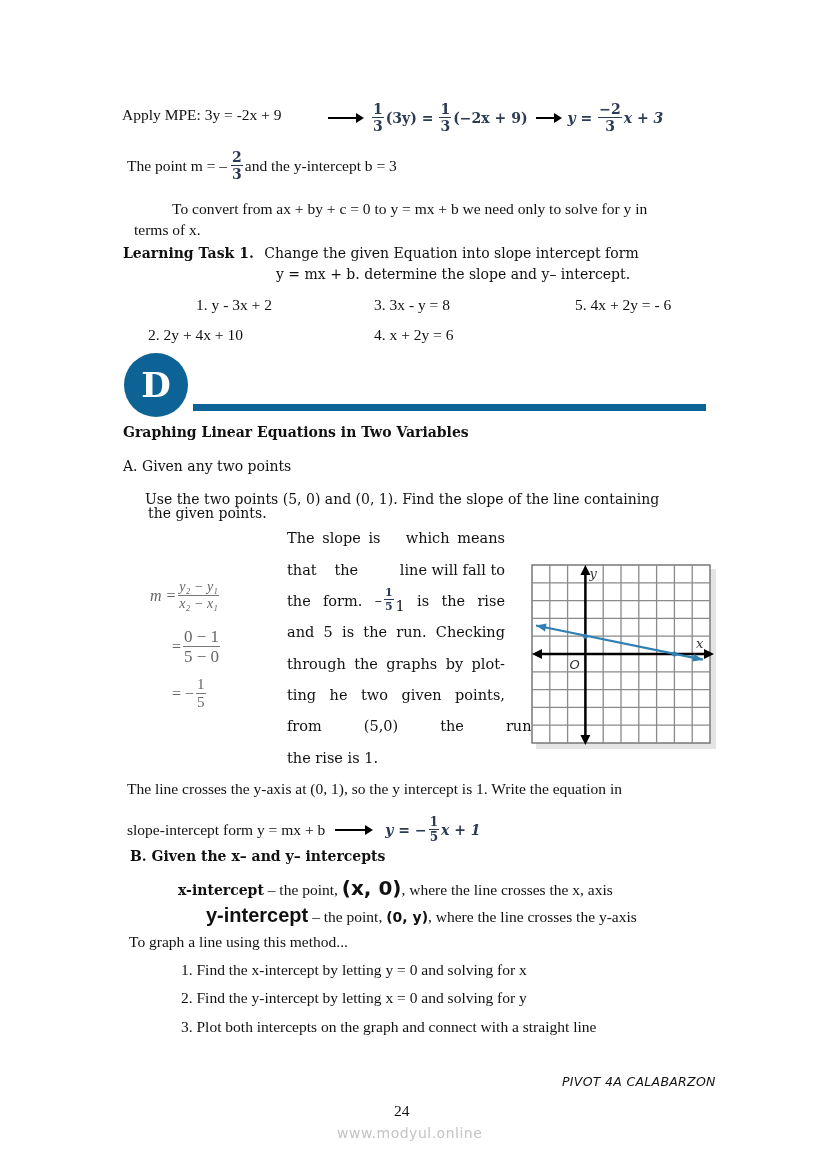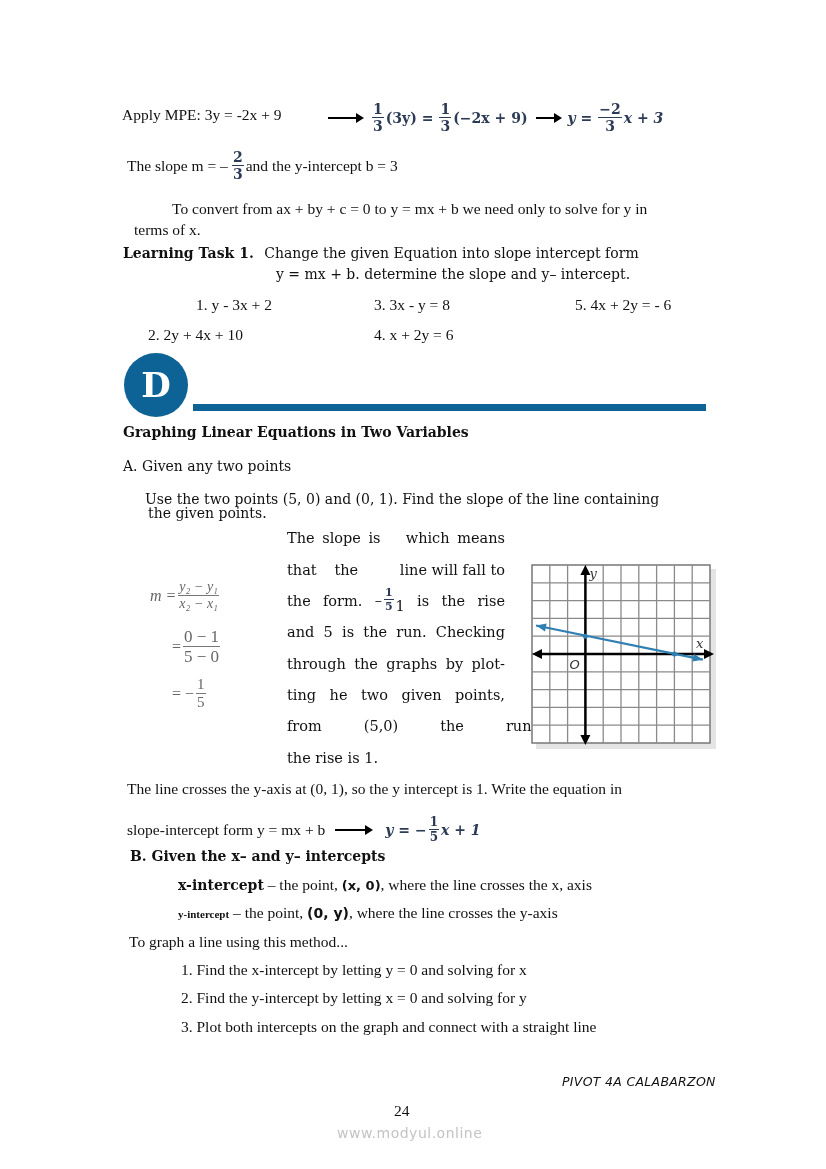--- a/index.html
+++ b/index.html
@@ -44,21 +44,21 @@
   <span class="arrow" style="width:24px;"></span>
   <span style="font-style:italic;">y =</span>
   <span class="frac" style="margin-left:6px;">
       <span class="num">−2</span>
       <span class="den">3</span>
     </span>
   <span style="font-style:italic;">x + 3</span>
 </div>
 
 <div class="abs serif" style="left:127px; top:150px; display:flex; align-items:center;">
-  <span>The slope m = –</span>
+  <span>The point m = –</span>
   <span class="frac math" style="margin:0 2px 0 4px;">
       <span class="num">2</span>
       <span class="den">3</span>
     </span>
   <span>and the y-intercept b = 3</span>
 </div>
 
 <div class="abs serif" style="left:172px; top:200px;">To convert from ax + by + c = 0 to y = mx + b we need only to solve for y in</div>
 <div class="abs serif" style="left:134px; top:221px;">terms of x.</div>
 
@@ -221,24 +221,24 @@
     <span class="frac" style="font-style:normal; font-size:12px;">
         <span class="num">1</span>
         <span class="den">5</span>
       </span>
     <span>x + 1</span>
   </span>
 </div>
 
 <div class="abs bookman bold" style="left:130px; top:848px;">B. Given the x– and y– intercepts</div>
 <div class="abs serif" style="left:178px; top:876px;">
-  <span class="bold" style="font-family:'DejaVu Serif',serif; font-size:14px;">x-intercept</span><span> – the point, </span><span class="bold" style="font-family:'DejaVu Sans',sans-serif; font-size:13px;">(x, 0)</span><span>, where the line crosses the x, axis</span>
+  <span class="bold" style="font-family:'DejaVu Serif',serif; font-size:14px;">x-intercept</span><span> – the point, </span><span class="bold" style="font-family:'DejaVu Sans',sans-serif; font-size:20px;">(x, 0)</span><span>, where the line crosses the x, axis</span>
 </div>
 <div class="abs serif" style="left:178px; top:904px;">
-  <span class="bold" style="font-family:Liberation Serif, serif; font-size:11px;">y-intercept</span><span> – the point, </span><span class="bold" style="font-family:'DejaVu Sans',sans-serif; font-size:14px;">(0, y)</span><span>, where the line crosses the y-axis</span>
+  <span class="bold" style="font-family:Liberation Sans, sans-serif; font-size:20px;margin-left:28px;">y-intercept</span><span> – the point, </span><span class="bold" style="font-family:'DejaVu Sans',sans-serif; font-size:14px;">(0, y)</span><span>, where the line crosses the y-axis</span>
 </div>
 <div class="abs serif" style="left:129px; top:933px;">To graph a line using this method...</div>
 <div class="abs serif" style="left:181px; top:961px;">1. Find the x-intercept by letting y = 0 and solving for x</div>
 <div class="abs serif" style="left:181px; top:989px;">2. Find the y-intercept by letting x = 0 and solving for y</div>
 <div class="abs serif" style="left:181px; top:1018px;">3. Plot both intercepts on the graph and connect with a straight line</div>
 
 <div class="abs footer-ital" style="left:562px; top:1074px;">PIVOT 4A CALABARZON</div>
 <div class="abs serif" style="left:394px; top:1102px;">24</div>
 <div class="abs wm" style="left:337px; top:1125px;">www.modyul.online</div>
 

